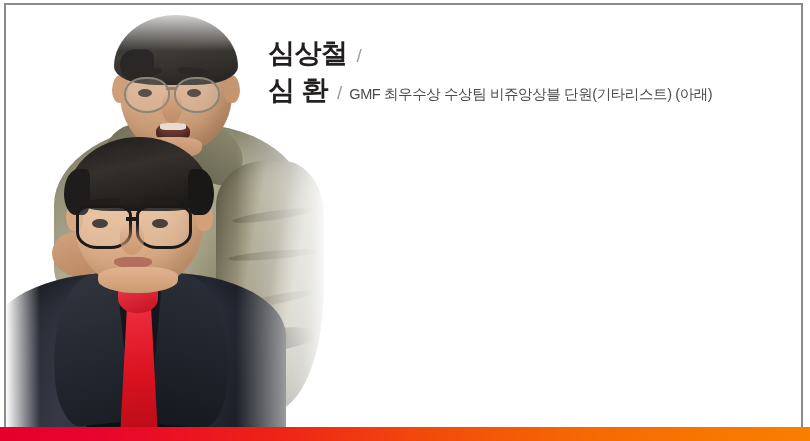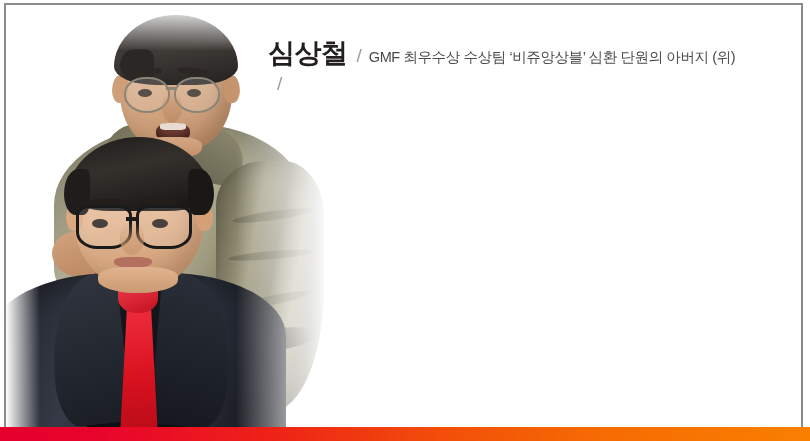--- a/index.html
+++ b/index.html
@@ -572,25 +572,26 @@
     <div class="photo-fade-top"></div>
     <div class="photo-fade-left"></div>
     <div class="photo-fade-right"></div>
   </div>
 
   <div class="names">
 
     <div class="name-row">
       <span class="name-main">심상철</span>
       <span class="name-sep">/</span>
-      <span class="name-desc">GMF 최우수상 수상팀 ‘비쥬앙상블’ 심환 단원의 아버지 (위)</span>
     </div>
 
     <div class="name-row">
+      <span class="name-main">심 환</span>
       <span class="name-sep">/</span>
+      <span class="name-desc">GMF 최우수상 수상팀 비쥬앙상블 단원(기타리스트) (아래)</span>
     </div>
 
   </div>
 
   <div class="quotes">
 
 
 
   </div>
 

